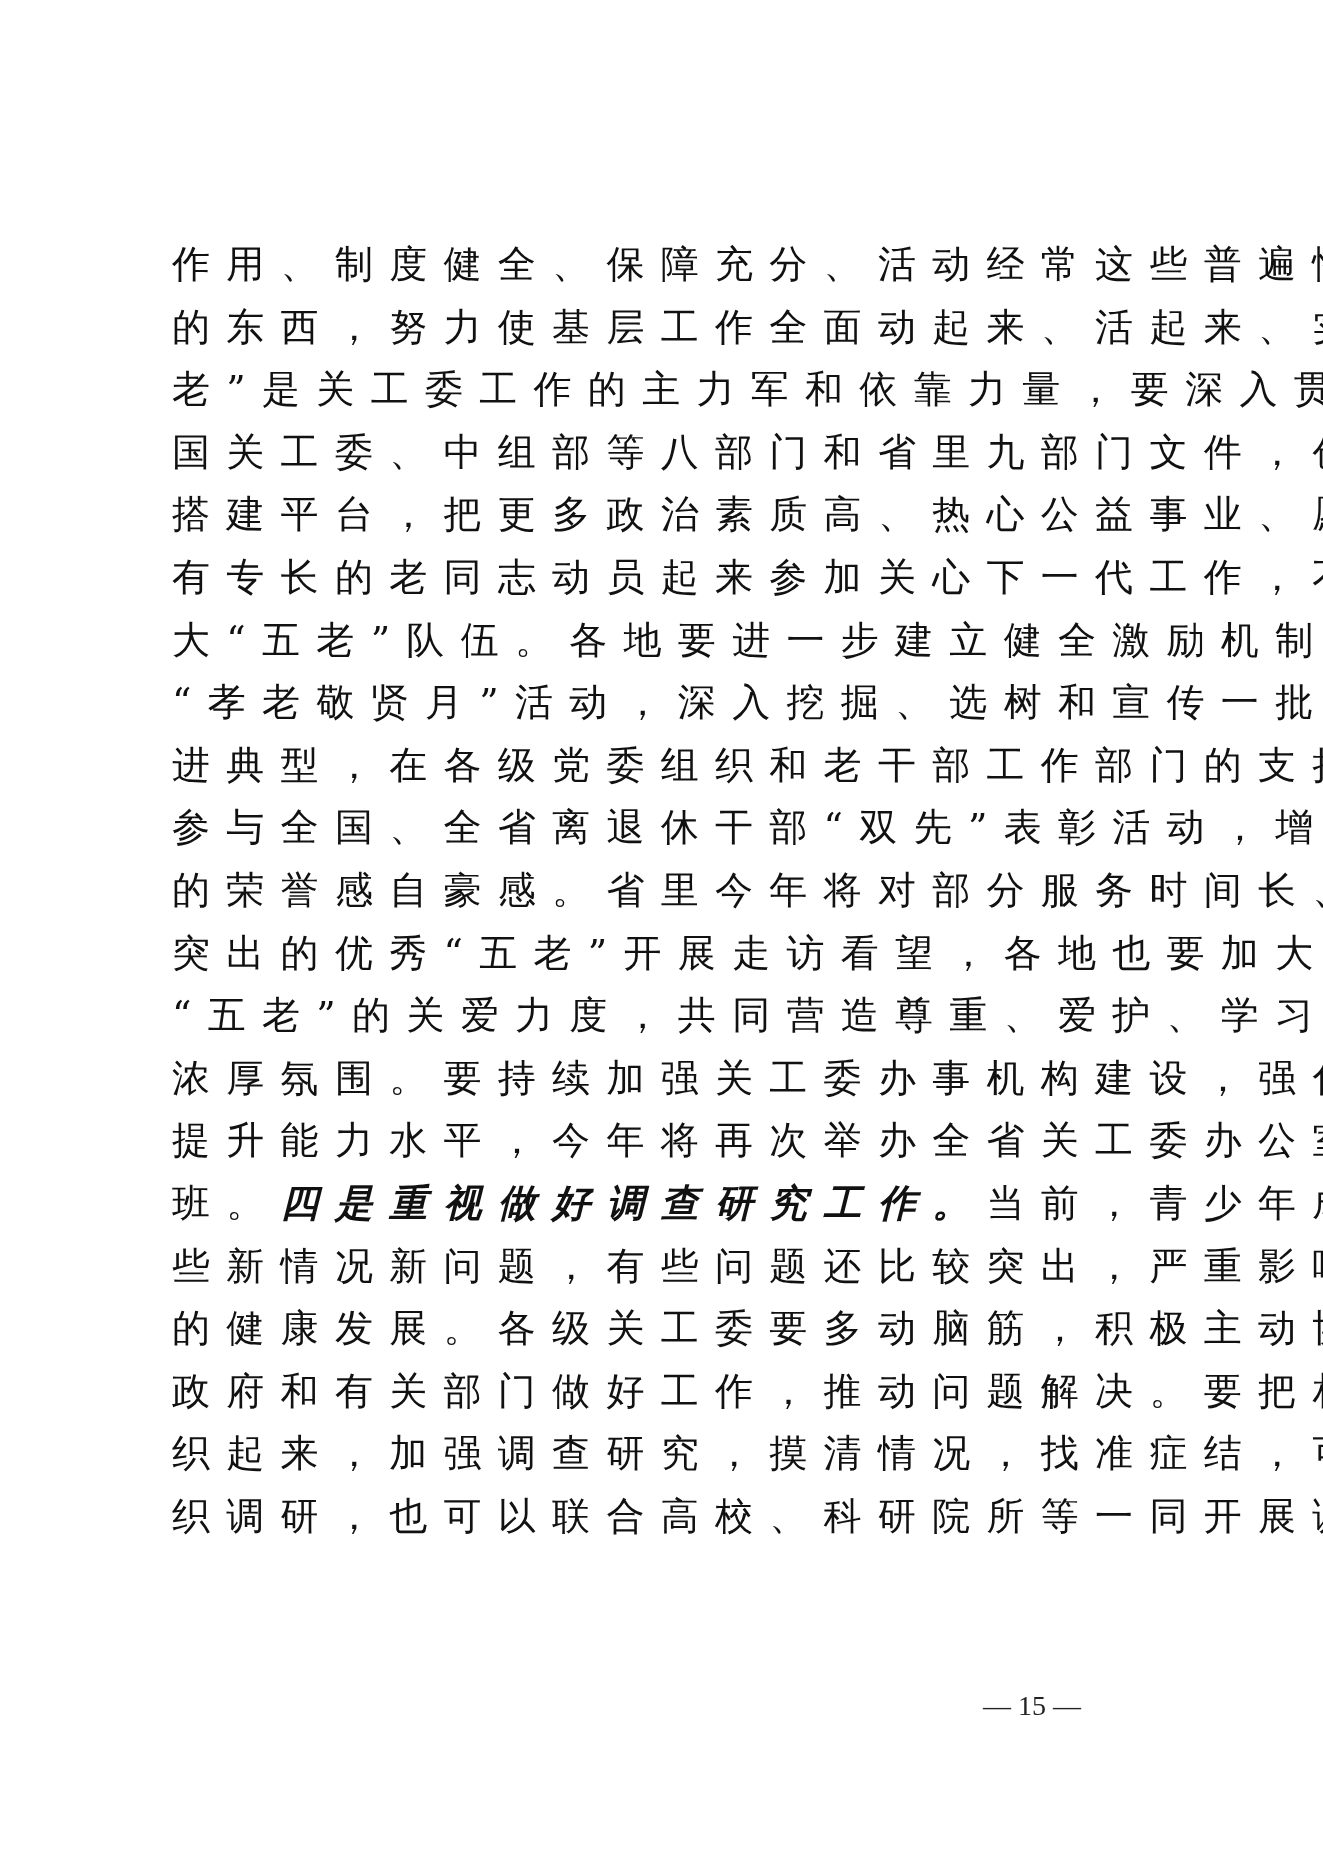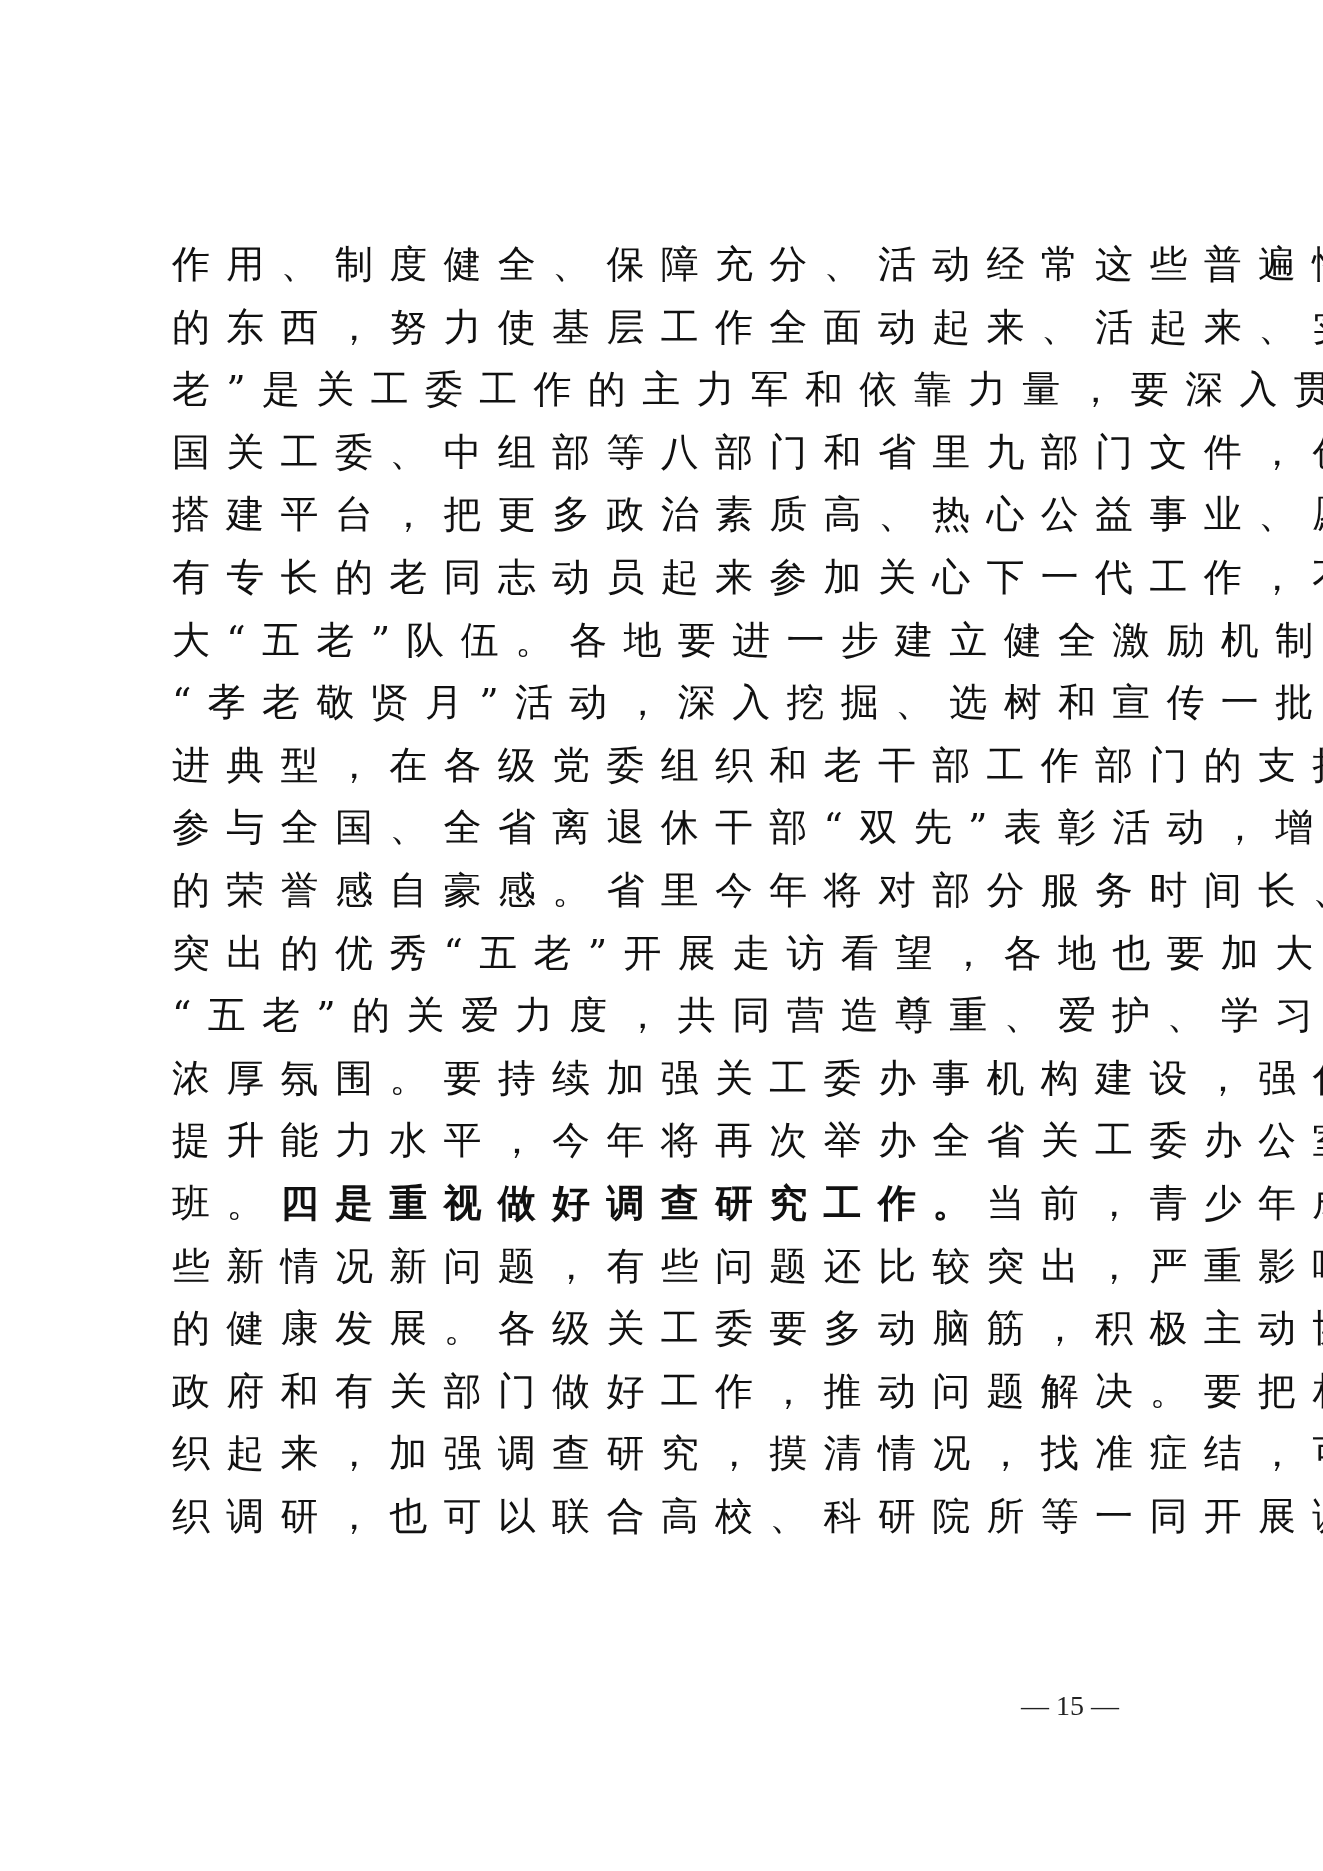--- a/index.html
+++ b/index.html
@@ -34,24 +34,25 @@
       height: 62.6px;
       line-height: 62.6px;
       font-family: "DejaVu Serif", "Liberation Serif", serif;
       font-size: 38px;
       letter-spacing: 16.3px;
       white-space: nowrap;
       color: #111111;
     }
     .line .bold {
       font-weight: bold;
+      font-style: italic;
     }
     .page-number {
       position: absolute;
-      left: 990px;
+      left: 952px;
       top: 1688px;
       width: 160px;
       height: 36px;
       line-height: 36px;
       font-family: "Liberation Serif", "DejaVu Serif", serif;
       font-size: 28px;
       color: #222222;
       text-align: center;
       white-space: nowrap;
     }

